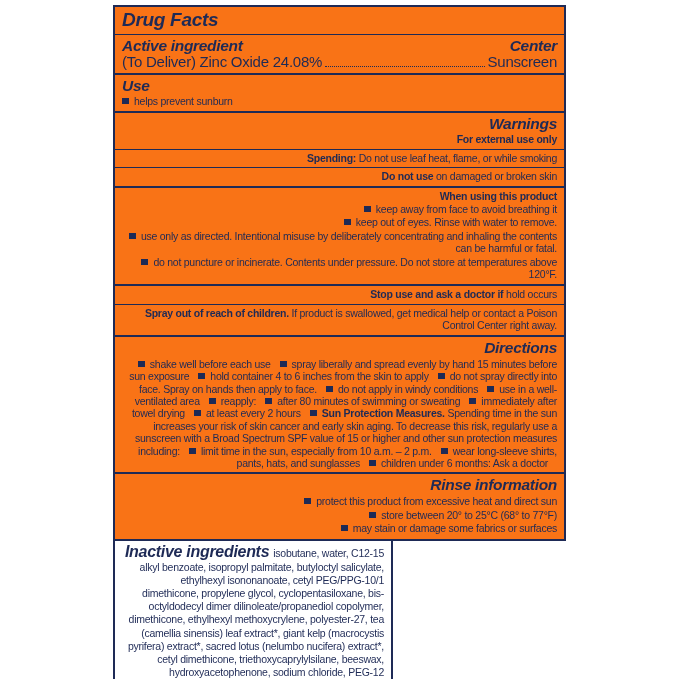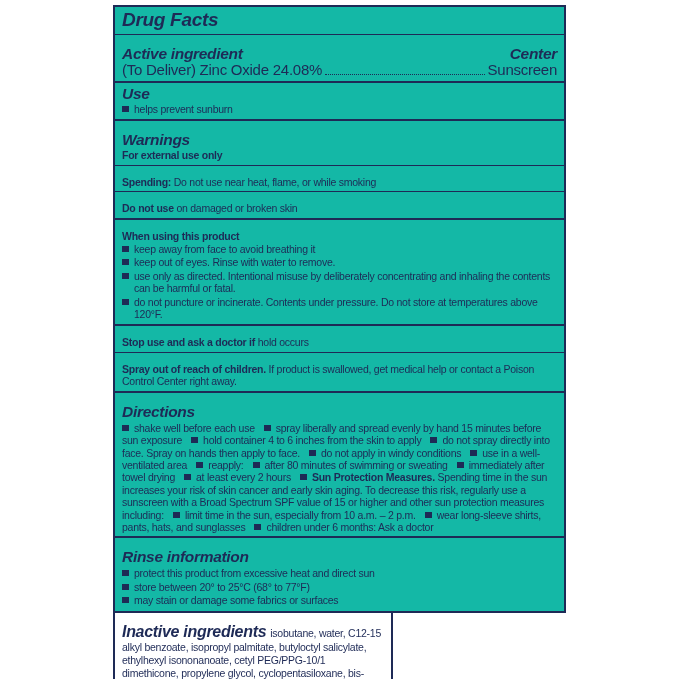--- a/index.html
+++ b/index.html
@@ -6,29 +6,29 @@
   body {
     width:679px; height:679px; background:#ffffff; position:relative;
     font-family:"Liberation Sans", sans-serif;
     color:#1e2a56;
     -webkit-font-smoothing:antialiased;
   }
   .label-wrap { position:absolute; left:113px; top:5px; }
 
   .main-box {
     width:453px; box-sizing:border-box;
-    border:2px solid #1e2a56; background:#14b8a6;
+    border:2px solid #1e2a56; background:#f97316;
   }
   .narrow-box {
     width:280px; box-sizing:border-box;
     border:2px solid #1e2a56; background:#fff;
   }
   #inactive-box { margin-top:-2px; }
 
-  .sec { padding:10px 7px 3px 7px; }
+  .sec { padding:2px 7px 3px 7px;text-align:right; }
   .rule-thin  { border-top:1px solid #1e2a56; }
   .rule-thick { border-top:2px solid #1e2a56; }
 
   .h-title {
     font-size:19px; font-weight:bold; font-style:italic;
     letter-spacing:-0.3px; padding:2px 7px 3px 7px;
   }
   .h-sec {
     font-size:15.5px; font-weight:bold; font-style:italic;
     letter-spacing:-0.3px; line-height:18px;
@@ -84,21 +84,21 @@
       <span class="h-sec">Use</span>
       <span class="body-txt"><span class="sq"></span><span>helps prevent sunburn</span></span>
     </div>
 
     <div class="sec rule-thick">
       <div class="h-sec">Warnings</div>
       <div class="body-txt"><b>For external use only</b></div>
     </div>
 
     <div class="sec rule-thin body-txt">
-      <b>Spending:</b><span> Do not use near heat, flame, or while smoking</span>
+      <b>Spending:</b><span> Do not use leaf heat, flame, or while smoking</span>
     </div>
 
     <div class="sec rule-thin body-txt">
       <b>Do not use</b><span> on damaged or broken skin</span>
     </div>
 
     <div class="sec rule-thick body-txt">
       <b>When using this product</b>
       <ul class="blk-list li-txt">
 

